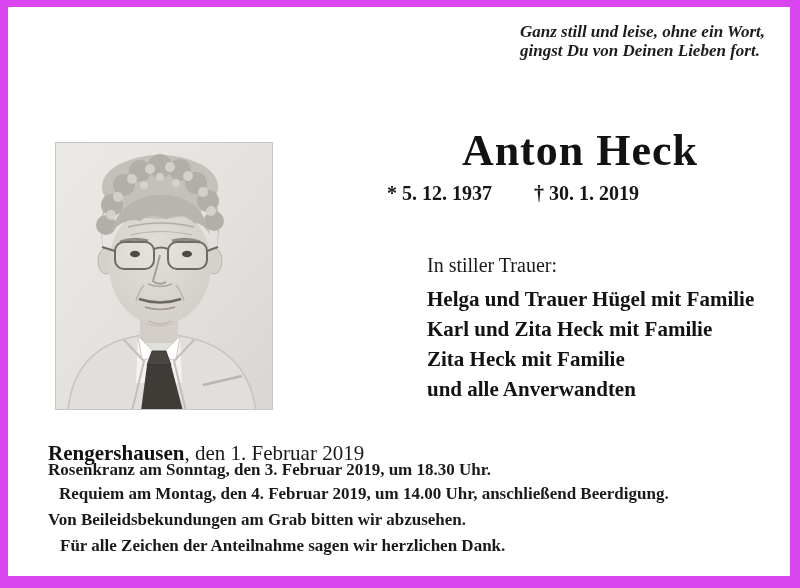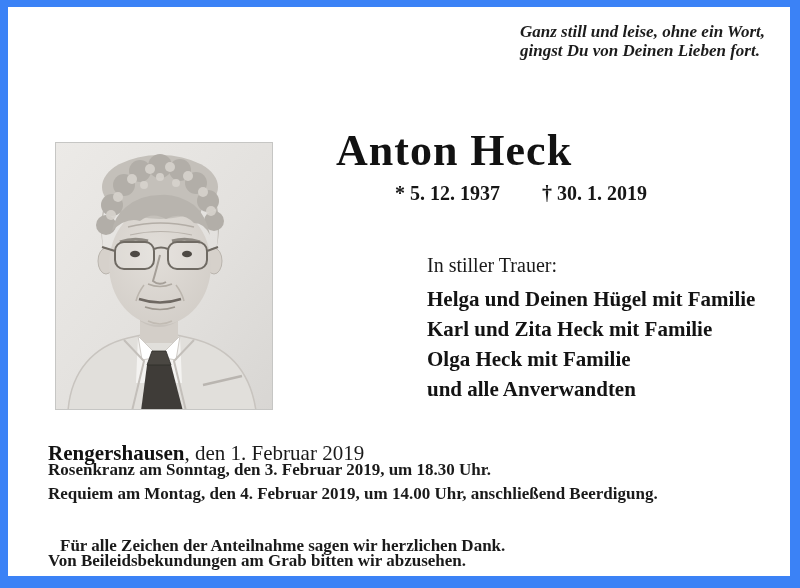--- a/index.html
+++ b/index.html
@@ -5,21 +5,21 @@
   * { margin: 0; padding: 0; box-sizing: border-box; }
   html, body { width: 800px; height: 588px; }
   body {
     font-family: "Liberation Serif", "DejaVu Serif", serif;
     background: #000;
   }
   .notice-frame {
     position: relative;
     width: 800px;
     height: 588px;
-    background: #3b82f6;
+    background: #d946ef;
   }
   .notice-paper {
     position: absolute;
     left: 8px; top: 7px;
     width: 782px; height: 569px;
     background: #ffffff;
   }
   .abs { position: absolute; }
 
   .quote-block {
@@ -37,23 +37,23 @@
     color: #1a1a1a;
   }
   .photo-wrap {
     left: 55px; top: 142px;
     width: 218px; height: 268px;
     border: 1px solid #c6c6c4;
     background: #e7e6e3;
     overflow: hidden;
   }
   .name-block {
-    left: 336px; top: 128px;
+    left: 328px; top: 128px;
     width: 370px;
-    text-align: left;
+    text-align: right;
   }
   .deceased-name {
     font-size: 44px;
     font-weight: bold;
     color: #121212;
     letter-spacing: 1px;
     line-height: 46px;
   }
   .dates-row {
     margin-top: 8px;
@@ -81,22 +81,22 @@
     font-size: 21px;
     color: #1a1a1a;
   }
   .place-line .place { font-weight: bold; color: #121212; }
   .event-line, .closing-line {
     font-size: 17px;
     color: #1a1a1a;
     font-weight: bold;
   }
   .event-1 { left: 48px; top: 460px; }
-  .event-2 { left: 48px; top: 484px; }
-  .closing-1 { left: 48px; top: 510px; margin-top: 41px; }
+  .event-2 { left: 59px; top: 484px; }
+  .closing-1 { left: 48px; top: 510px; }
   .closing-2 { left: 60px; top: 536px; }
 </style>
 </head>
 <body>
 
 <div class="notice-frame">
   <div class="notice-paper"></div>
 
   <div class="abs quote-block">
     <div>Ganz still und leise, ohne ein Wort,</div>
@@ -203,23 +203,23 @@
   <div class="abs name-block">
     <div class="deceased-name">Anton Heck</div>
     <div class="dates-row">
       <span>*  5. 12. 1937</span>
       <span>† 30. 1. 2019</span>
     </div>
   </div>
 
   <div class="abs mourning-heading">In stiller Trauer:</div>
   <div class="abs mourners-list">
-    <div>Helga und Deinen Hügel mit Familie</div>
+    <div>Helga und Trauer Hügel mit Familie</div>
     <div>Karl und Zita Heck mit Familie</div>
-    <div>Olga Heck mit Familie</div>
+    <div>Zita Heck mit Familie</div>
     <div>und alle Anverwandten</div>
   </div>
 
   <div class="abs place-line">
     <span class="place">Rengershausen</span><span>, den 1. Februar 2019</span>
   </div>
 
   <div class="abs event-line event-1">Rosenkranz am Sonntag, den 3. Februar 2019, um 18.30 Uhr.</div>
   <div class="abs event-line event-2">Requiem am Montag, den 4. Februar 2019, um 14.00 Uhr, anschließend Beerdigung.</div>
 

